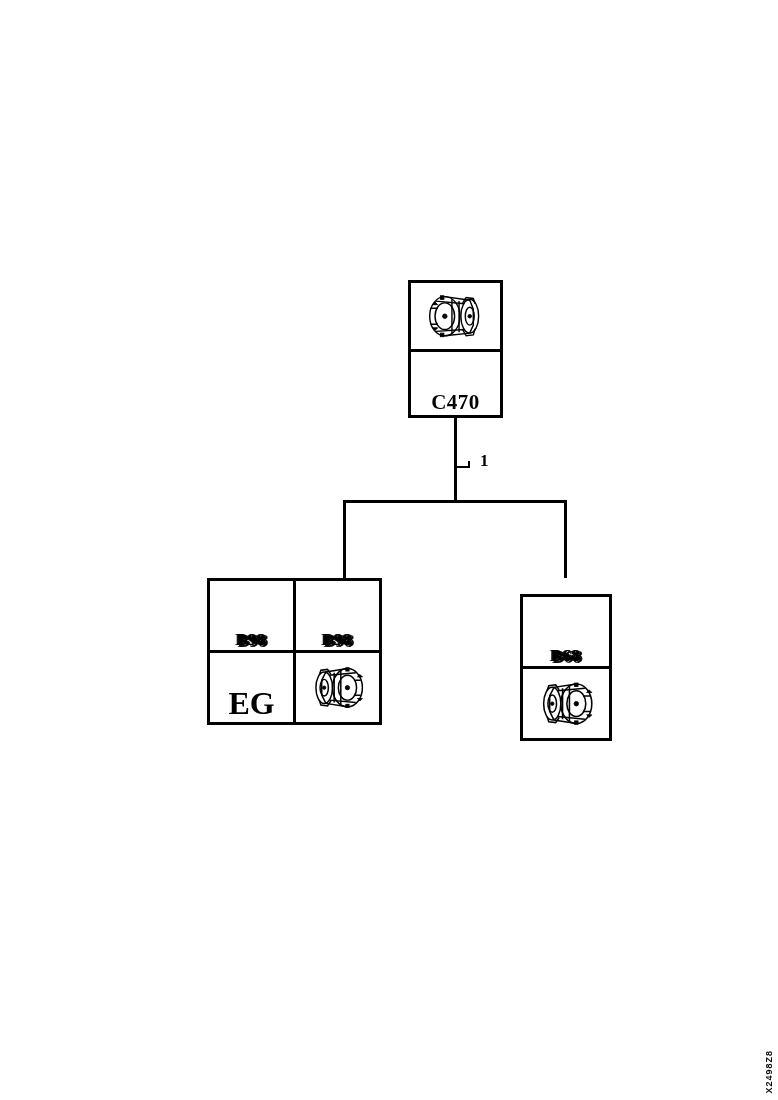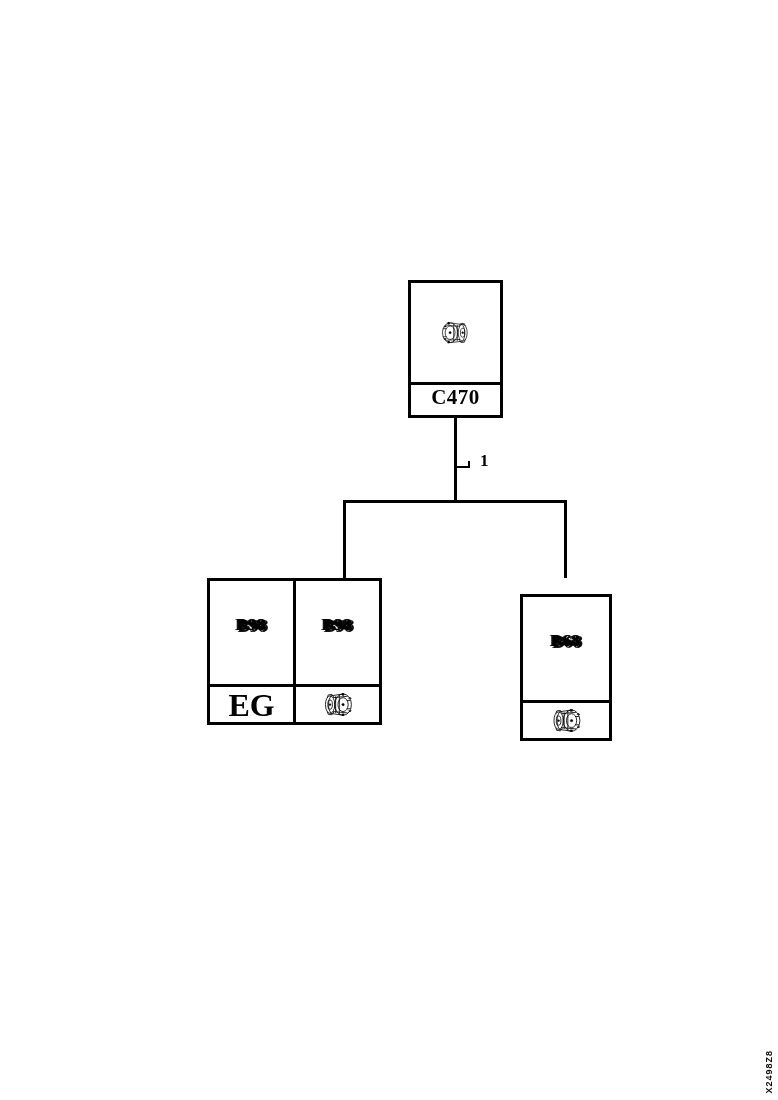--- a/index.html
+++ b/index.html
@@ -40,25 +40,24 @@
     display: flex;
     flex-direction: column;
     flex: 1 1 0;
     min-width: 0;
   }
   .col + .col {
     border-left: 3px solid #000;
   }
   .cell {
     display: flex;
-    align-items: flex-start;
+    align-items: flex-end;
     justify-content: center;
     box-sizing: border-box;
     overflow: hidden;
-    margin-top: 34px;
   }
   .cell + .cell {
     border-top: 3px solid #000;
   }
 
   
   .label {
     font-family: "Liberation Serif", serif;
     font-weight: bold;
     letter-spacing: 0.5px;

